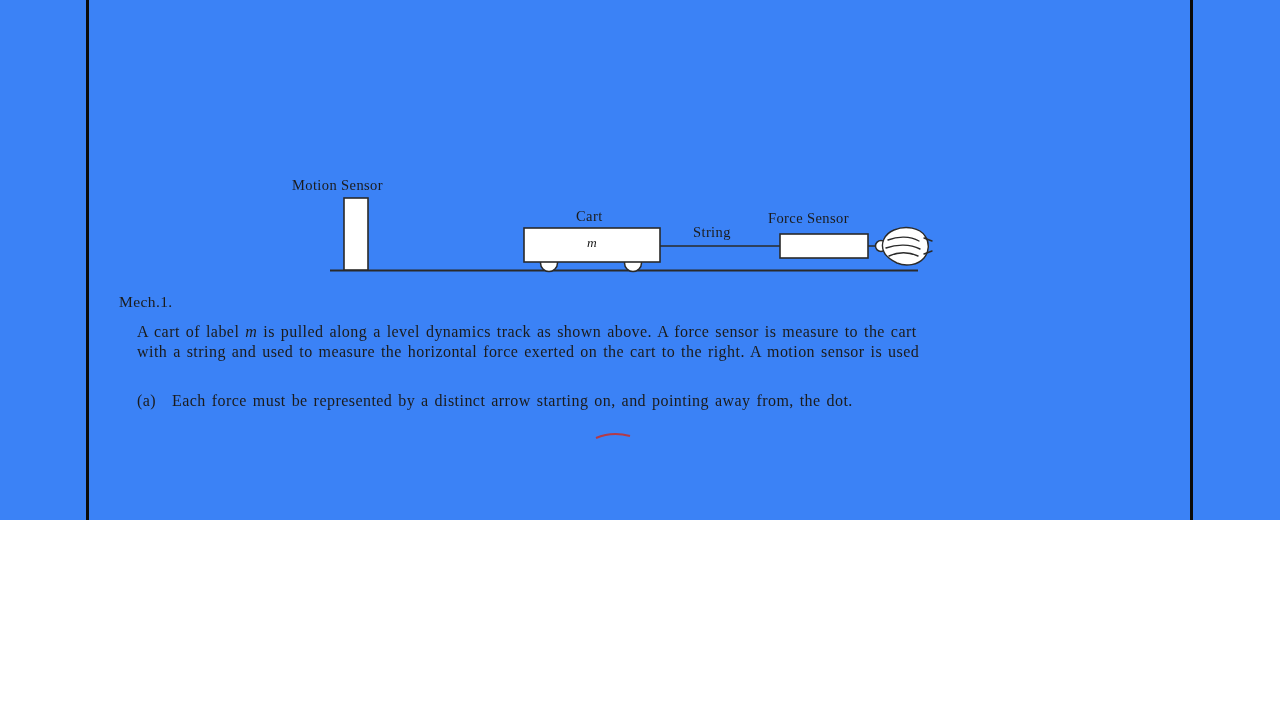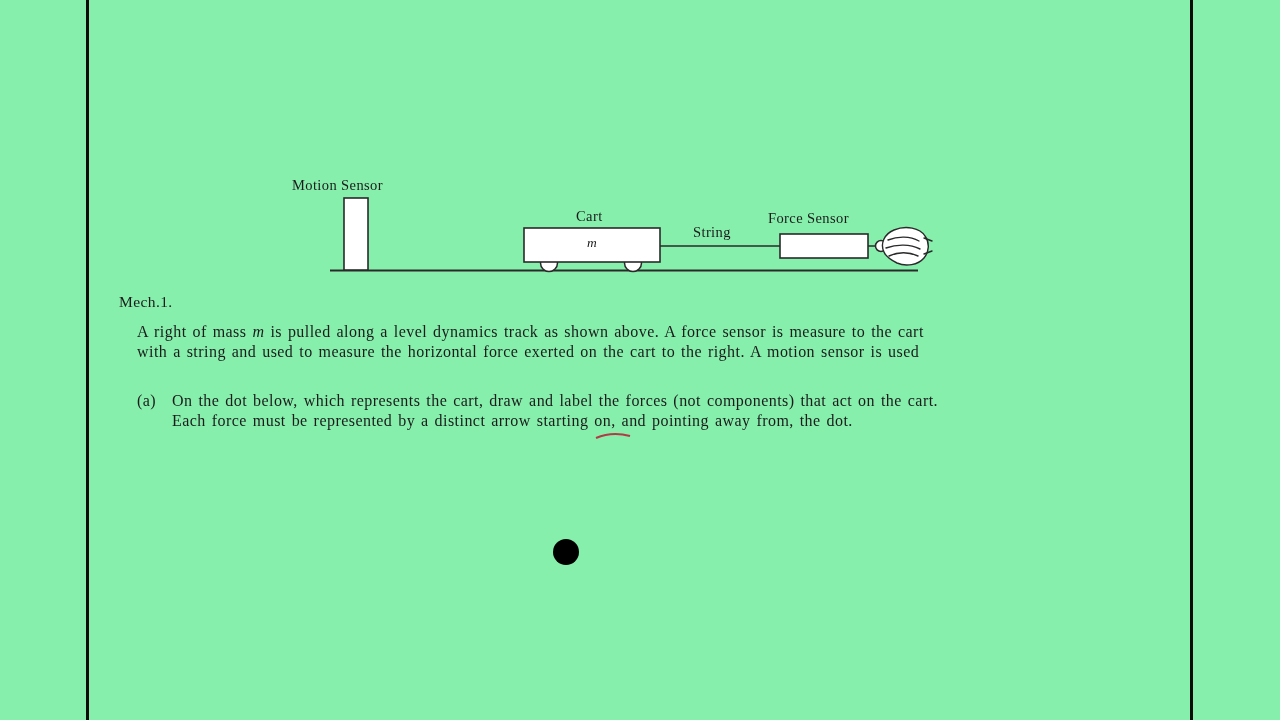--- a/index.html
+++ b/index.html
@@ -1,20 +1,20 @@
 <!DOCTYPE html>
 <html><head>
 <meta charset="utf-8">
 <style>
   html, body { margin: 0; padding: 0; background: #ffffff; }
   #page {
     position: relative;
     width: 1280px;
-    height: 720px;
-    background: #86efac;
+    height: 520px;
+    background: #3b82f6;
     overflow: hidden;
     font-family: "Liberation Serif", serif;
     color: #1b1b1b;
   }
   .scan-edge {
     position: absolute;
     top: 0;
     width: 3px;
     height: 720px;
     background: #0b0b0b;
@@ -107,25 +107,24 @@
     </g>
 
     <path d="M 596 438 Q 612 431 630 436" fill="none" stroke-width="2" stroke="#b23a48"></path>
 
     <circle cx="566" cy="552" r="13" fill="#000000"></circle>
   </svg>
 
   <div id="mech-label" class="textblock">Mech.1.</div>
 
   <div id="intro" class="textblock">
-    <div class="line"><span>A right of mass </span><i>m</i><span> is pulled along a level dynamics track as shown above. A force sensor is measure to the cart</span></div>
+    <div class="line"><span>A cart of label </span><i>m</i><span> is pulled along a level dynamics track as shown above. A force sensor is measure to the cart</span></div>
     <div class="line">with a string and used to measure the horizontal force exerted on the cart to the right. A motion sensor is used</div>
   </div>
 
   <div id="part-a" class="textblock">
     <span class="pa-label">(a)</span>
     <div class="pa-text">
-      <div class="line">On the dot below, which represents the cart, draw and label the forces (not components) that act on the cart.</div>
       <div class="line">Each force must be represented by a distinct arrow starting on, and pointing away from, the dot.</div>
     </div>
   </div>
 
 </div>
 
 </body></html>

